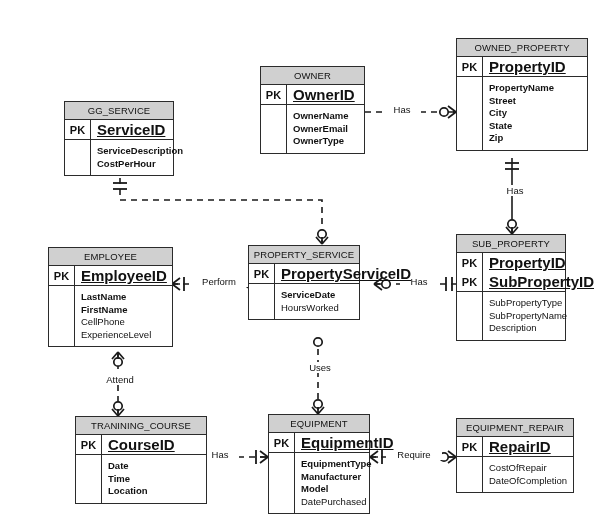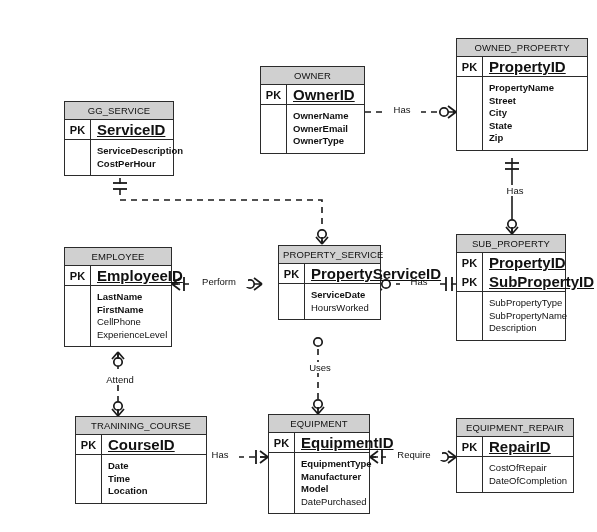--- a/index.html
+++ b/index.html
@@ -183,42 +183,42 @@
       <div class="row">
         <div class="kcol empty">&nbsp;</div>
         <div class="attrcol">
           <div class="attr">ServiceDescription</div>
           <div class="attr">CostPerHour</div>
         </div>
       </div>
     </div>
   </div>
 
-  <div class="entity" style="left:64px;top:247px;width:108px;">
+  <div class="entity" style="left:48px;top:247px;width:125px;">
     <div class="ent-title">EMPLOYEE</div>
     <div class="ent-keys">
       <div class="row keyline">
         <div class="kcol">PK</div>
         <div class="vcol"><span class="pkname">EmployeeID</span></div>
       </div>
     </div>
     <div class="attrs">
       <div class="row">
         <div class="kcol empty">&nbsp;</div>
         <div class="attrcol">
           <div class="attr">LastName</div>
           <div class="attr">FirstName</div>
           <div class="attr reg">CellPhone</div>
           <div class="attr reg">ExperienceLevel</div>
         </div>
       </div>
     </div>
   </div>
 
-  <div class="entity" style="left:278px;top:245px;width:103px;">
+  <div class="entity" style="left:248px;top:245px;width:112px;">
     <div class="ent-title">PROPERTY_SERVICE</div>
     <div class="ent-keys">
       <div class="row keyline">
         <div class="kcol">PK</div>
         <div class="vcol"><span class="pkname">PropertyServiceID</span></div>
       </div>
     </div>
     <div class="attrs">
       <div class="row">
         <div class="kcol empty">&nbsp;</div>

